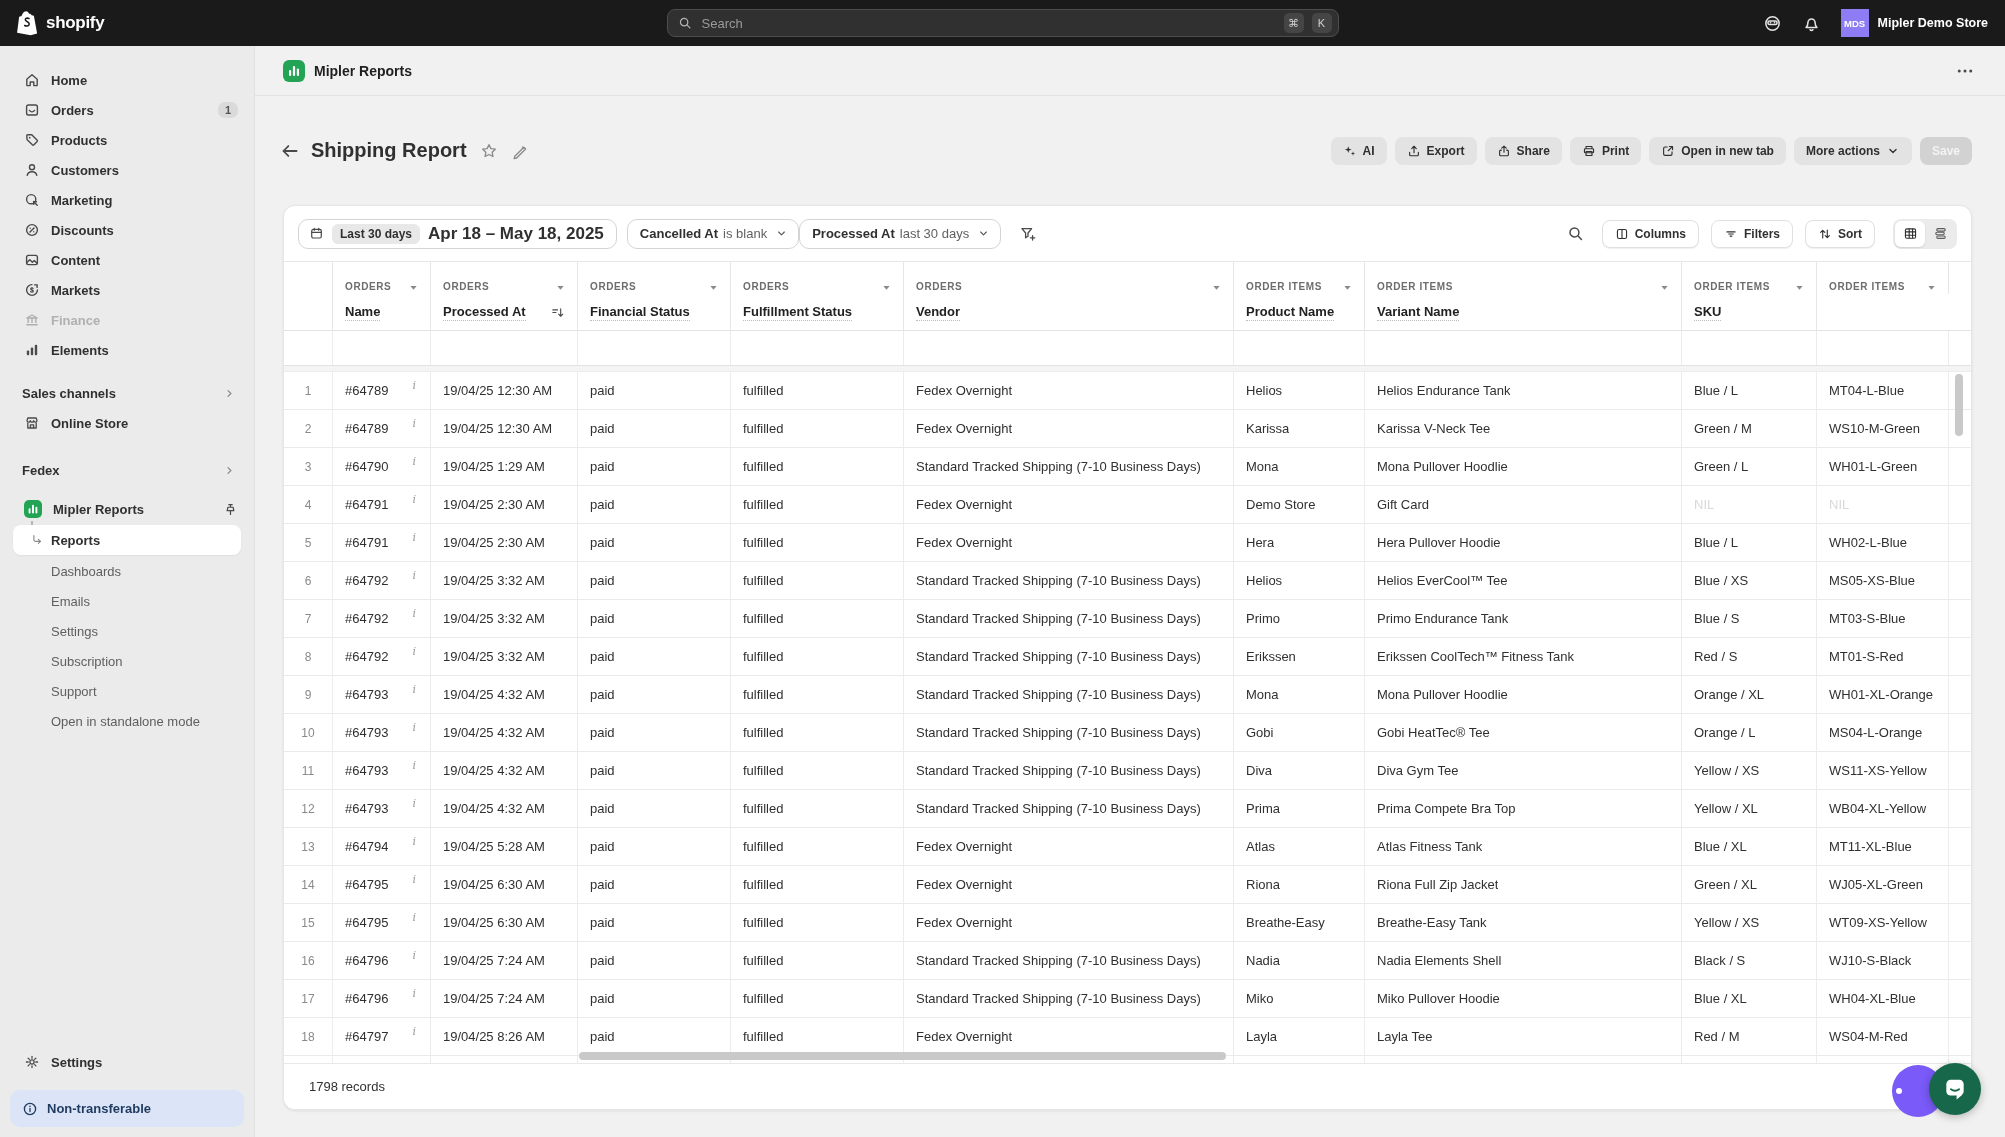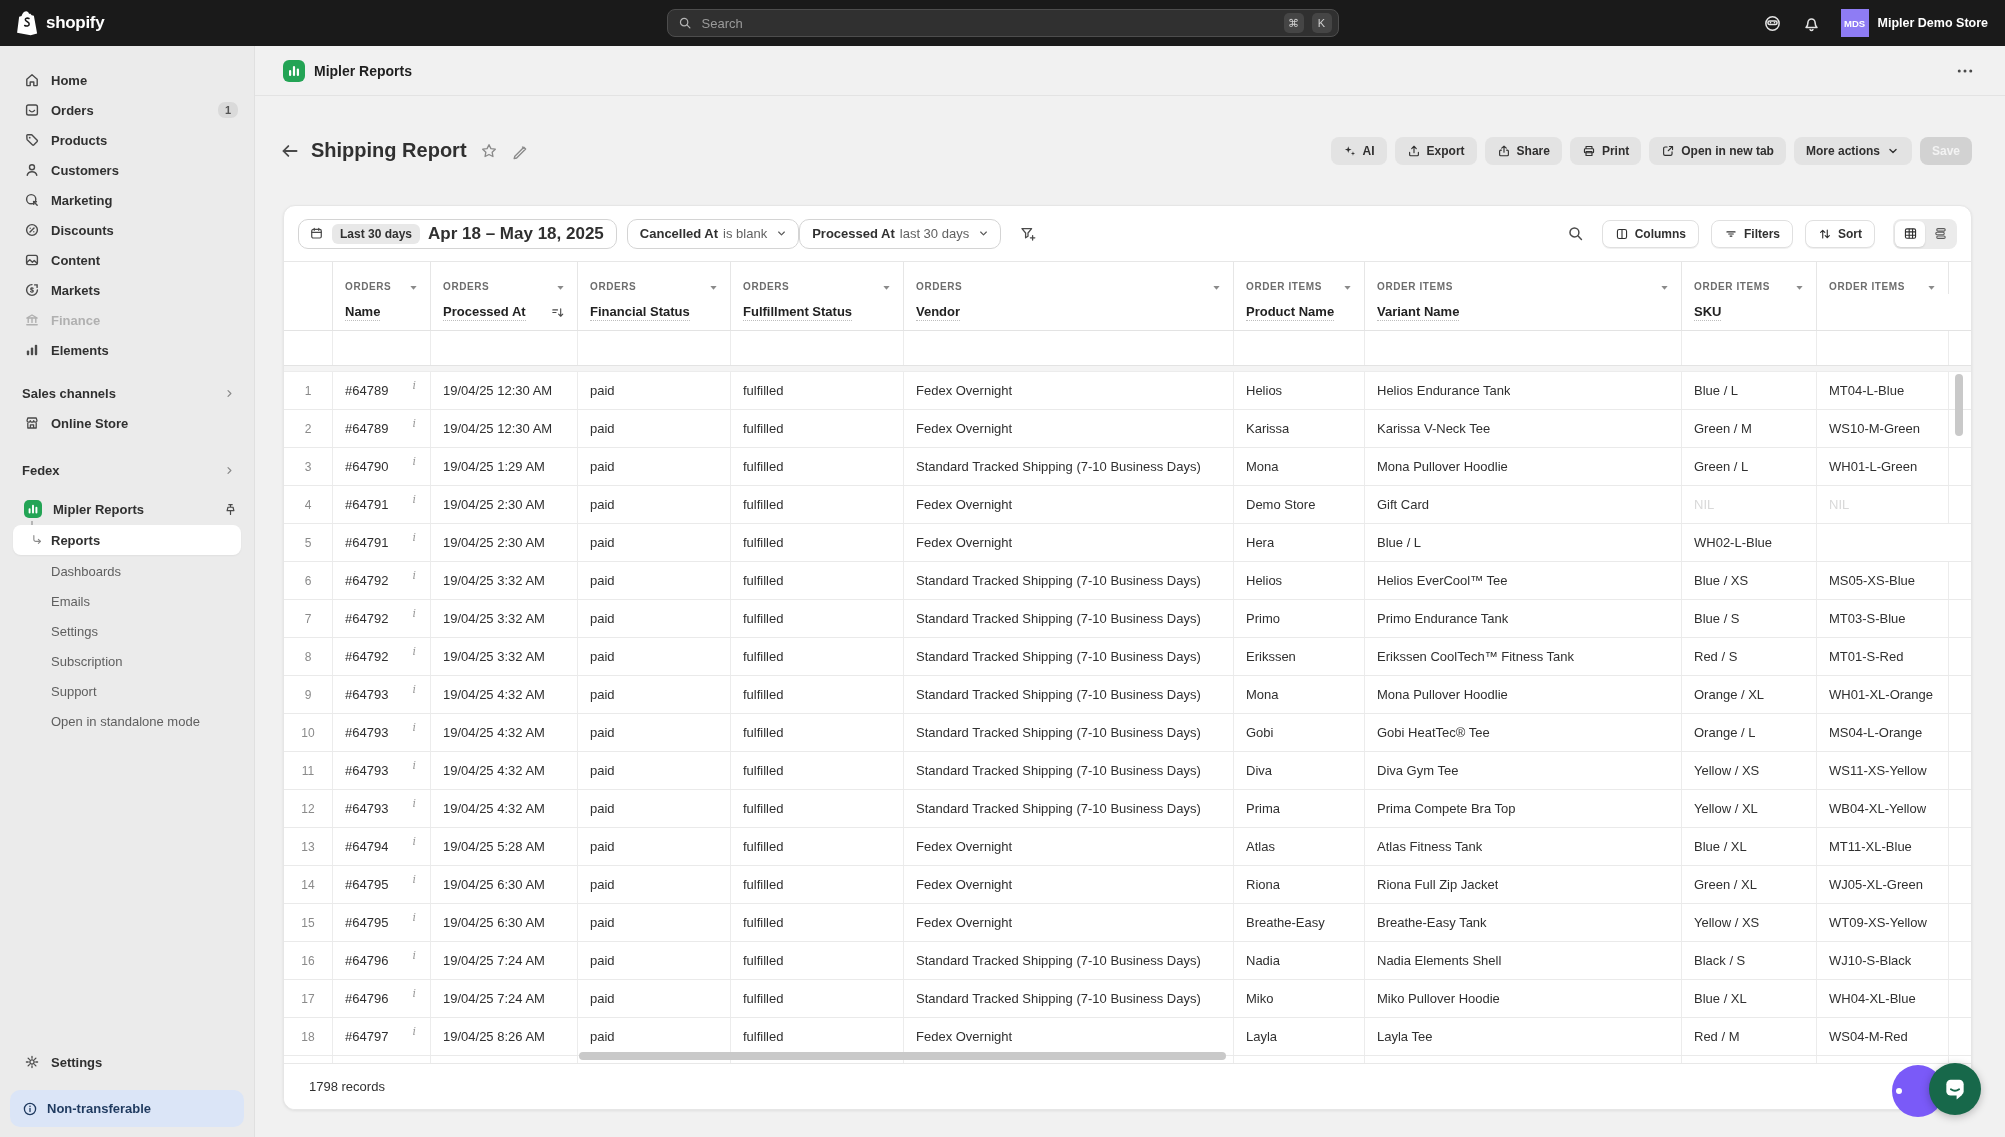--- a/index.html
+++ b/index.html
@@ -859,20 +859,23 @@
             <div class="td">
               <span class="cellt">fulfilled</span>
             </div>
             <div class="td">
               <span class="cellt">Fedex Overnight</span>
             </div>
             <div class="td">
               <span class="cellt">Hera</span>
             </div>
             <div class="td">
+              <span class="cellt">Hera Pullover Hoodie</span>
+            </div>
+            <div class="td">
               <span class="cellt">Blue / L</span>
             </div>
             <div class="td">
               <span class="cellt">WH02-L-Blue</span>
             </div>
             <div class="td spacer"></div>
           </div>
           <div class="tr cols">
             <div class="td rownum">6</div>
             <div class="td">

